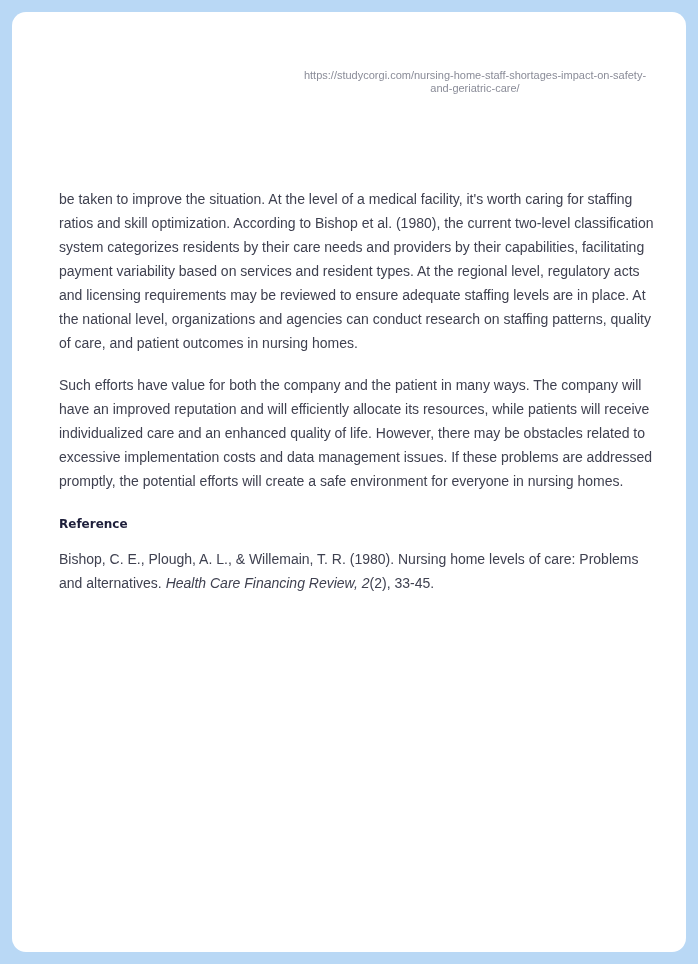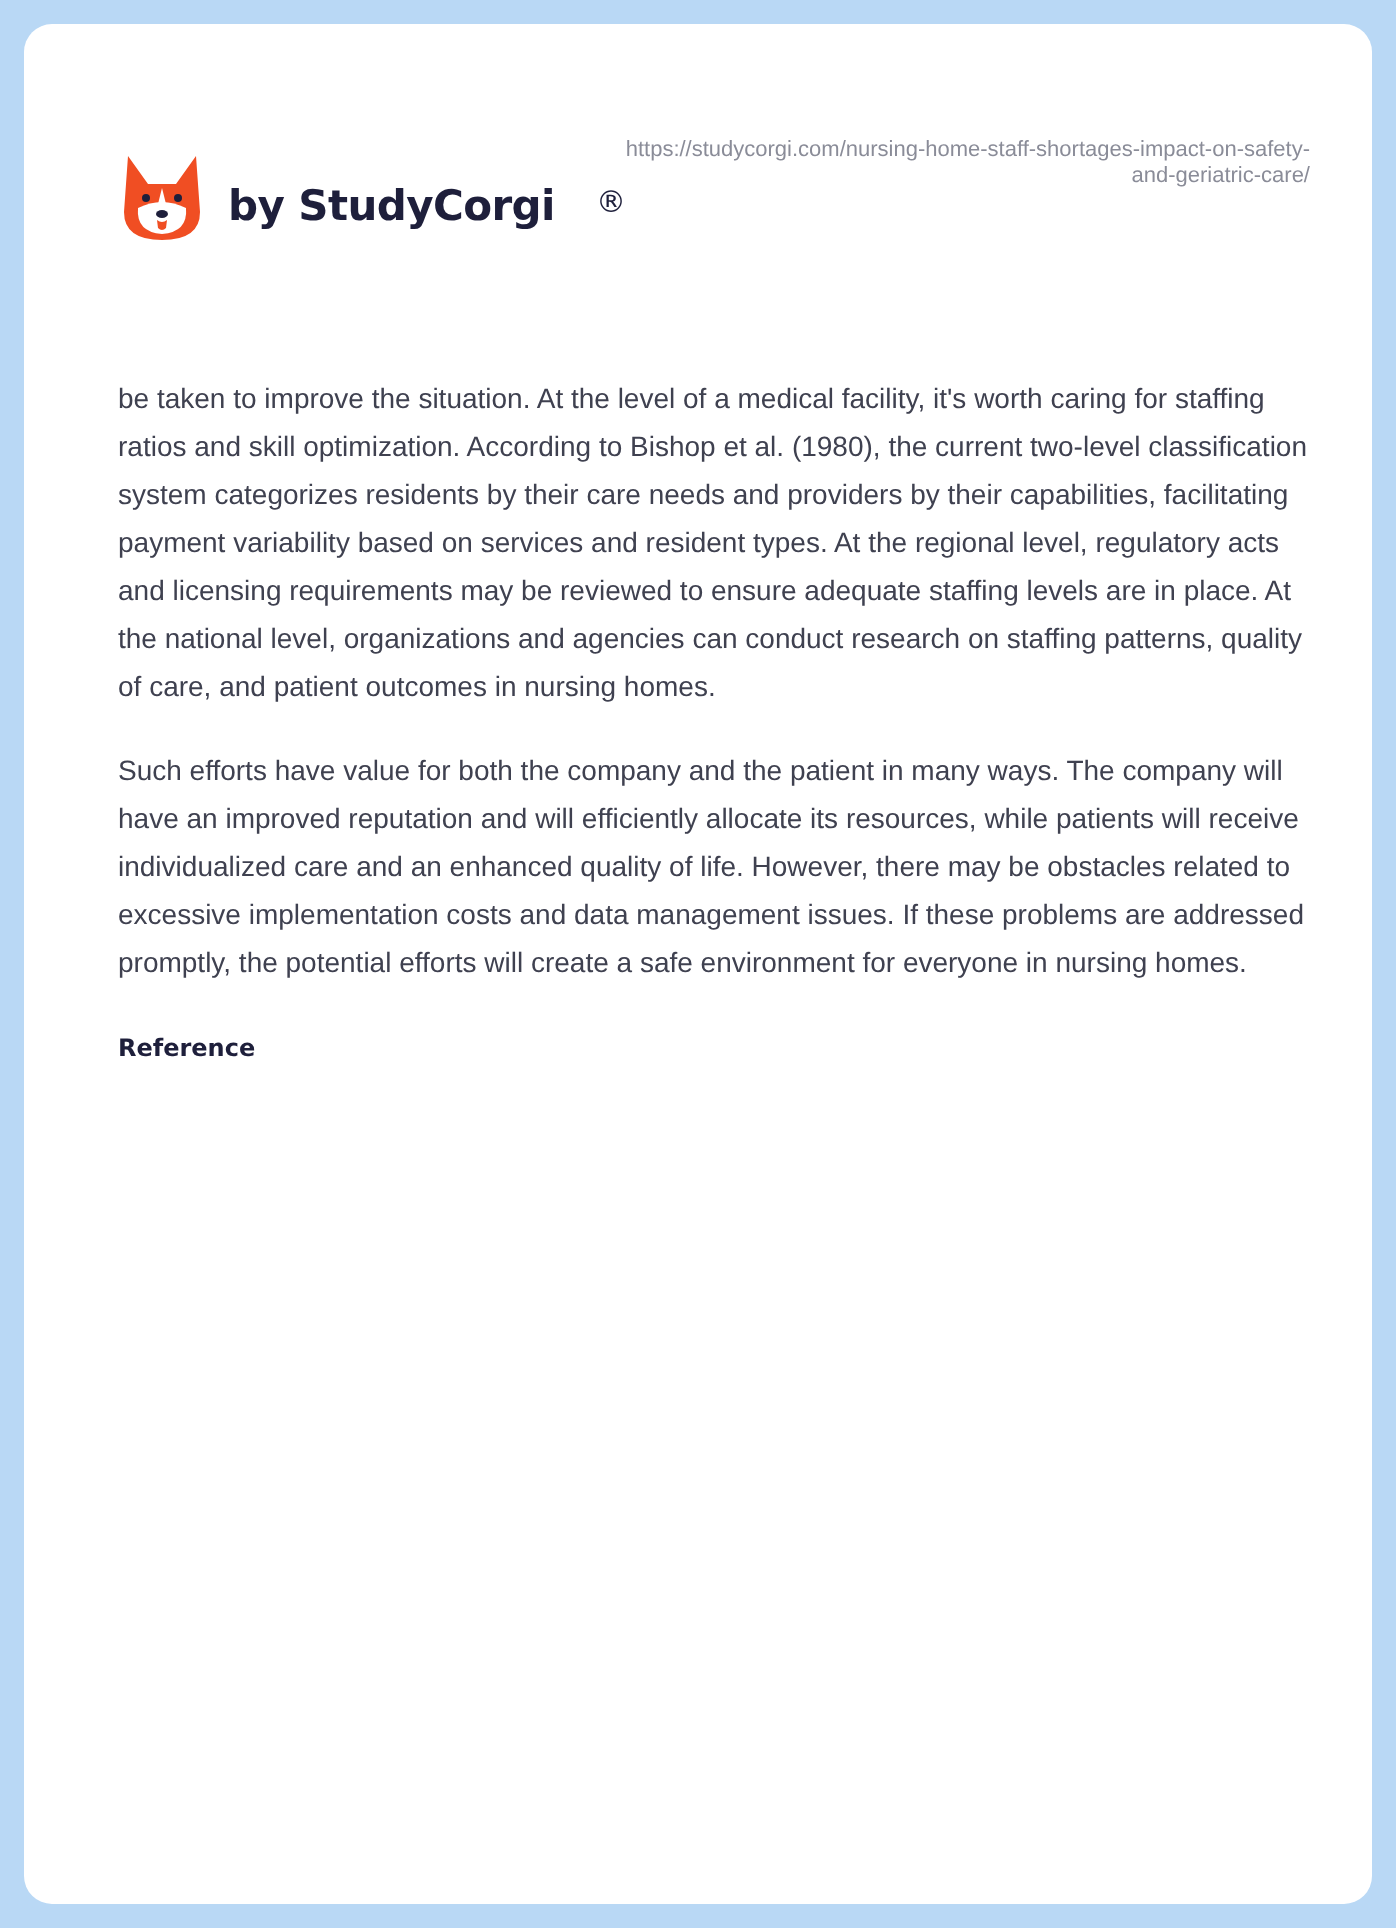--- a/index.html
+++ b/index.html
@@ -27,59 +27,45 @@
       font-size: 15px; color: #1e1f3b; font-family: "DejaVu Sans", sans-serif;
     }
     .meta { position: absolute; right: 31px; top: 54px; width: 360px; text-align: right; }
     .meta-title {
       font-family: "Liberation Sans", sans-serif; font-weight: bold;
       font-size: 11.5px; line-height: 14px; color: #8a8c98;
     }
     .meta-url {
       margin-top: 3px;
       font-family: "Liberation Sans", sans-serif;
-      font-size: 11px; line-height: 13px; color: #8a8c98;
+      font-size: 11px; line-height: 13px; color: #8a8c98; text-align: center;
     }
     .content { position: absolute; left: 47px; top: 175px; width: 600px; }
     .content p {
       margin: 0 0 18px 0;
       font-family: "Liberation Sans", sans-serif;
       font-size: 14px; line-height: 24px; color: #3f4150;
     }
     .content h2 {
       margin: 4px 0 10px 0;
       font-family: "DejaVu Sans", sans-serif; font-weight: bold;
       font-size: 12px; line-height: 26px; color: #1e1f3b;
     }
     .content .ref { margin-top: 0; }
     em { font-style: italic; }
   </style>
 </head>
 <body>
 
 <div class="card">
   <div class="header">
-    <div class="logo">
-      <span>
-        <svg viewBox="0 0 42 46">
-          <path d="M4 2 L14 16 L28 16 L38 2 L40 30 Q40 44 21 44 Q2 44 2 30 Z" fill="#f04e23"></path>
-          <path d="M9 28 Q21 22 33 28 Q34 40 21 41 Q8 40 9 28 Z" fill="#ffffff"></path>
-          <path d="M21 18 L18 30 L24 30 Z" fill="#ffffff"></path>
-          <circle cx="13" cy="23" r="2" fill="#1e1f3b"></circle>
-          <circle cx="29" cy="23" r="2" fill="#1e1f3b"></circle>
-          <ellipse cx="21" cy="31" rx="3" ry="2" fill="#1e1f3b"></ellipse>
-          <path d="M18.5 34 Q21 36 23.5 34 L23 38 Q21 40 19 38 Z" fill="#f04e23"></path>
-        </svg>
-      </span>
-      <span class="brand">by StudyCorgi</span>
-      <span class="reg">®</span>
-    </div>
     <div class="meta">
       <div class="meta-url">https://studycorgi.com/nursing-home-staff-shortages-impact-on-safety-and-geriatric-care/</div>
     </div>
   </div>
 
   <div class="content">
     <p>be taken to improve the situation. At the level of a medical facility, it's worth caring for staffing ratios and skill optimization. According to Bishop et al. (1980), the current two-level classification system categorizes residents by their care needs and providers by their capabilities, facilitating payment variability based on services and resident types. At the regional level, regulatory acts and licensing requirements may be reviewed to ensure adequate staffing levels are in place. At the national level, organizations and agencies can conduct research on staffing patterns, quality of care, and patient outcomes in nursing homes.</p>
     <p>Such efforts have value for both the company and the patient in many ways. The company will have an improved reputation and will efficiently allocate its resources, while patients will receive individualized care and an enhanced quality of life. However, there may be obstacles related to excessive implementation costs and data management issues. If these problems are addressed promptly, the potential efforts will create a safe environment for everyone in nursing homes.</p>
     <h2>Reference</h2>
+    <p class="ref"><span>Bishop, C. E., Plough, A. L., &amp; Willemain, T. R. (1980). Nursing home levels of care: Problems and alternatives. </span><em>Health Care Financing Review, 2</em><span>(2), 33-45.</span></p>
   </div>
 </div>
 
 </body></html>

